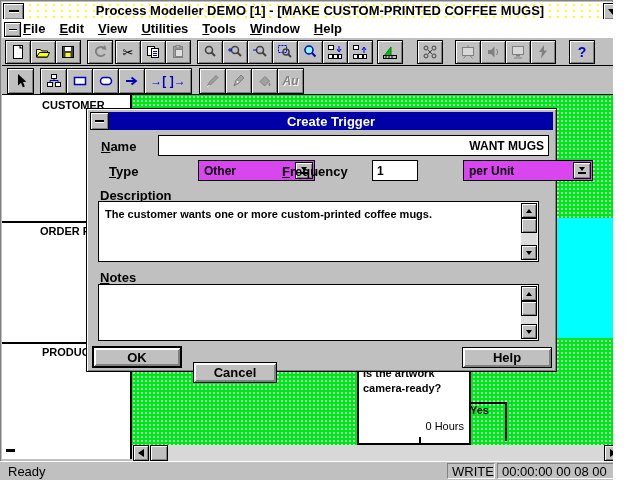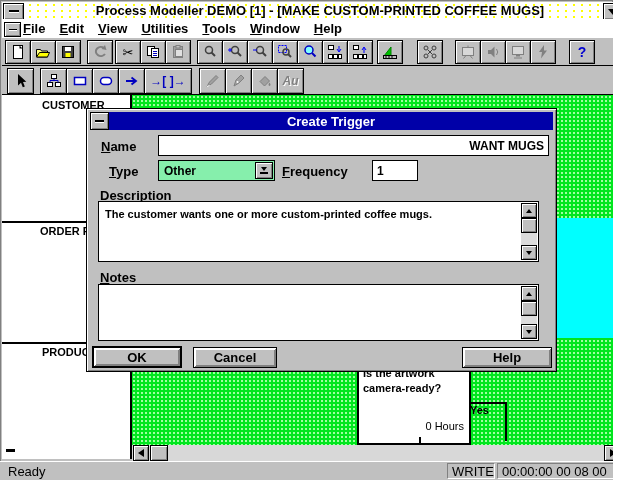--- a/index.html
+++ b/index.html
@@ -63,21 +63,21 @@
   .dialog{left:86px;top:108px;width:469px;height:262px;background:#c0c0c0;border:1px solid #000;
     box-shadow:inset 1px 1px 0 #fff,inset -1px -1px 0 #808080;z-index:10;}
   .dtitle{left:3px;top:3px;width:463px;height:18px;display:flex;}
   .dsys{width:19px;height:18px;box-sizing:border-box;}
   .dblue{flex:1;background:#0000a8;color:#fff;font-size:13px;font-weight:bold;
     display:flex;align-items:center;justify-content:center;}
   .dlabel{font-size:13px;font-weight:bold;}
   .field{background:#fff;border:1px solid #000;box-sizing:border-box;font-family:"Liberation Sans",sans-serif;
     font-size:12px;font-weight:bold;padding:2px 4px;}
   input.field{outline:none;}
-  .combo{background:#86efac;border:1px solid #000;box-sizing:border-box;}
+  .combo{background:#d946ef;border:1px solid #000;box-sizing:border-box;margin-left:40px;}
   .combo .cval{position:absolute;left:5px;top:3px;font-size:12px;font-weight:bold;white-space:nowrap;}
   .cmbbtn{position:absolute;right:1px;top:1px;bottom:1px;width:16px;flex-direction:column;gap:1px;}
   .cmbbtn .bar{width:8px;height:2px;background:#000;}
   .tbox{background:#fff;border:1px solid #000;box-sizing:border-box;font-size:11px;font-weight:bold;}
   .tbox .txt{position:absolute;left:6px;top:5px;right:24px;line-height:14px;}
   .boxsb{position:absolute;top:1px;right:1px;bottom:1px;width:16px;background:#dcdcdc;}
   .boxsb .sq{position:absolute;left:0;width:16px;height:15px;box-sizing:border-box;}
   .pbtn{background:#c0c0c0;border:1px solid #000;
     box-shadow:inset 1px 1px 0 #fff,inset -1px -1px 0 #808080,inset 2px 2px 0 #fff,inset -2px -2px 0 #808080;
     display:flex;align-items:center;justify-content:center;font-size:13px;font-weight:bold;box-sizing:border-box;}
@@ -398,20 +398,27 @@
     <div class="abs combo" style="left:71px;top:51px;width:117px;height:21px;">
       <span class="cval">Other</span>
       <div class="sq cmbbtn">
           <div class="tri-d sm"></div>
           <div class="bar"></div>
         </div>
     </div>
 
     <div class="abs dlabel" style="left:195px;top:55px;"><u>F</u>requency</div>
     <input class="abs field" style="left: 285px; top: 51px; width: 46px; height: 21px;" readonly="" value="1">
+    <div class="abs combo" style="left:336px;top:51px;width:130px;height:21px;">
+      <span class="cval">per Unit</span>
+      <div class="sq cmbbtn">
+          <div class="tri-d sm"></div>
+          <div class="bar"></div>
+        </div>
+    </div>
 
     <div class="abs dlabel" style="left:13px;top:79px;"><u>D</u>escription</div>
     <div class="abs tbox" style="left:11px;top:92px;width:441px;height:61px;">
       <div class="txt">The customer wants one or more custom-printed coffee mugs.</div>
       <div class="boxsb">
         <div class="sq" style="top:0;">
             <div class="tri-u sm"></div>
           </div>
         <div class="sq" style="top:15px;"></div>
         <div class="sq" style="bottom:0;">
@@ -428,17 +435,17 @@
             <div class="tri-u sm"></div>
           </div>
         <div class="sq" style="top:15px;"></div>
         <div class="sq" style="bottom:0;">
             <div class="tri-d sm"></div>
           </div>
       </div>
     </div>
 
     <div class="abs pbtn def" style="left:5px;top:237px;width:90px;height:22px;">OK</div>
-    <div class="abs pbtn" style="left:106px;top:238px;width:84px;height:21px;">Cancel</div>
+    <div class="abs pbtn" style="left:106px;top:253px;width:84px;height:21px;">Cancel</div>
     <div class="abs pbtn" style="left:375px;top:238px;width:90px;height:21px;">Help</div>
   </div>
 
 </div>
 
 </body></html>

